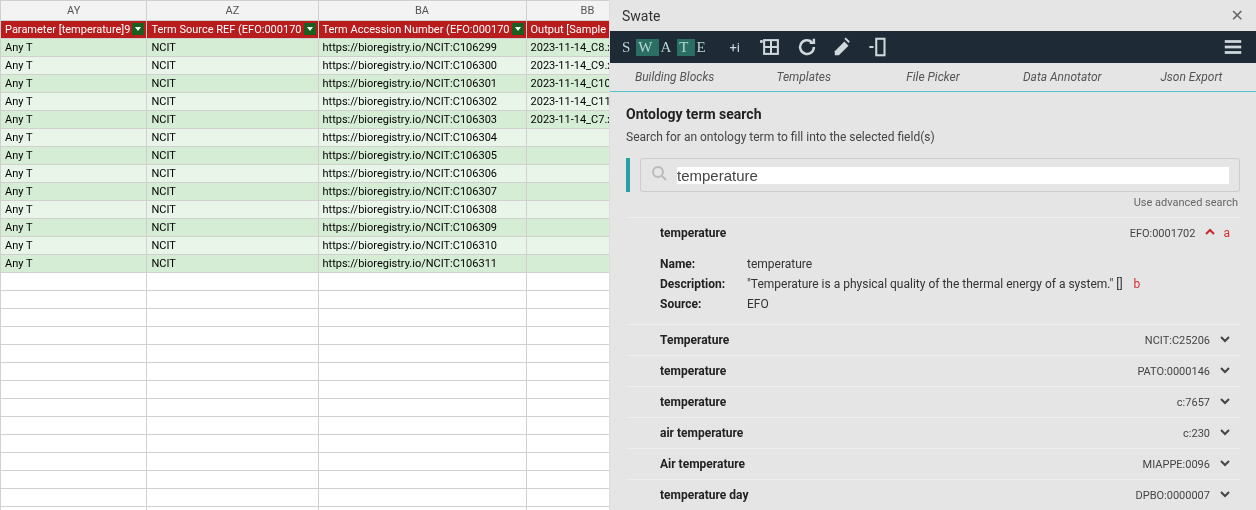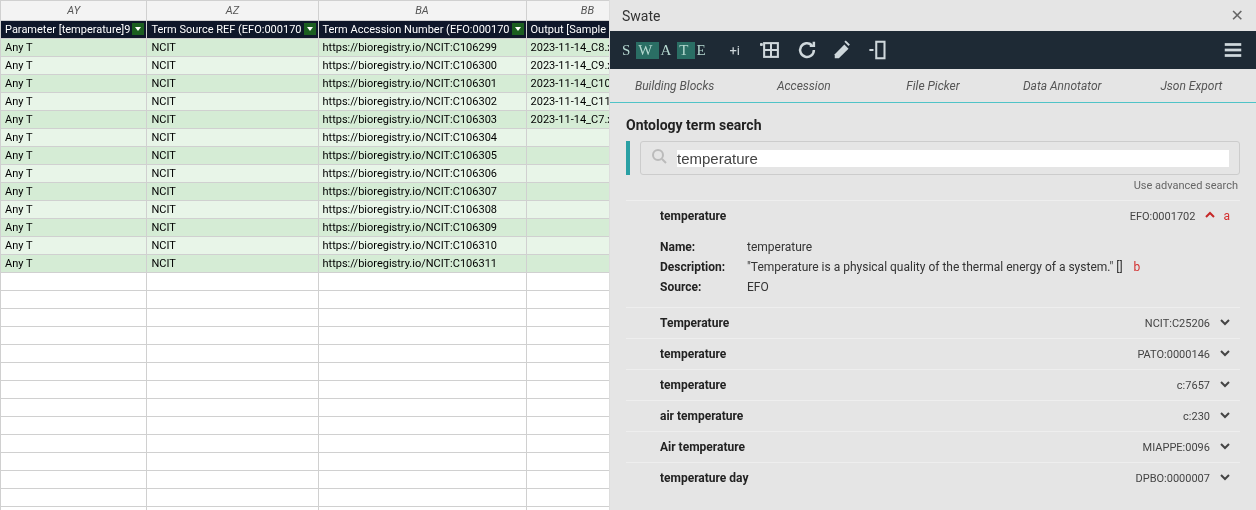--- a/index.html
+++ b/index.html
@@ -9,28 +9,28 @@
   width: 1256px;
   height: 510px;
   display: flex;
   background: #fff;
   overflow: hidden;
 }
 .sheet { flex: 0 0 610px; height: 100%; overflow: hidden; border-right: 1px solid #ddd; }
 .sheet table { border-collapse: collapse; width: 100%; }
 .sheet th.colhdr {
   background: #f3f3f3; color: #555; font-weight: normal; font-size: 11px;
-  border: 1px solid #d0d0d0; height: 20px; text-align: center; padding: 2px 4px; font-style: italic;
+  border: 1px solid #d0d0d0; height: 20px; text-align: center; padding: 2px 4px;
 }
 .sheet td {
   border: 1px solid #d0d0d0; height: 18px; padding: 1px 4px;
   font-size: 11px; white-space: nowrap; overflow: hidden;
 }
 .green-hdr td {
-  background: #0f172a; color: #fff; font-size: 11px; position: relative;
+  background: #b91c1c; color: #fff; font-size: 11px; position: relative;
   padding-right: 16px;
 }
 .dd { position: absolute; right: 2px; top: 2px; width: 12px; height: 12px;
   background: #1b5e20; display: inline-flex; align-items: center; justify-content: center;
 }
 .dd svg { width: 8px; height: 8px; }
 tr.row-even td { background: #d5ecd5; }
 tr.row-odd td { background: #e8f5e8; }
 tr.row-empty td { background: #fff; }
 .col-ay { width: 130px; }
@@ -320,28 +320,29 @@
       <svg viewBox="0 0 16 16" fill="currentColor">
           <rect x="2" y="3" width="12" height="2"></rect>
           <rect x="2" y="7" width="12" height="2"></rect>
           <rect x="2" y="11" width="12" height="2"></rect>
         </svg>
     </span>
   </div>
 
   <div class="tabs" id="tabs">
       <div class="tab">Building Blocks</div>
-      <div class="tab">Accession</div>
+      <div class="tab">Templates</div>
       <div class="tab">File Picker</div>
       <div class="tab">Data Annotator</div>
       <div class="tab">Json Export</div>
     </div>
 
   <div class="content">
     <div class="sec-title">Ontology term search</div>
+    <div class="sec-sub">Search for an ontology term to fill into the selected field(s)</div>
 
     <div class="search-wrap">
       <div class="search-box">
         <span>
           <svg width="16" height="16" viewBox="0 0 16 16" fill="none" stroke="#bbb" stroke-width="2">
               <circle cx="7" cy="7" r="5"></circle>
               <line x1="11" y1="11" x2="15" y2="15"></line>
             </svg>
         </span>
         <input type="text" value="temperature" style="">

